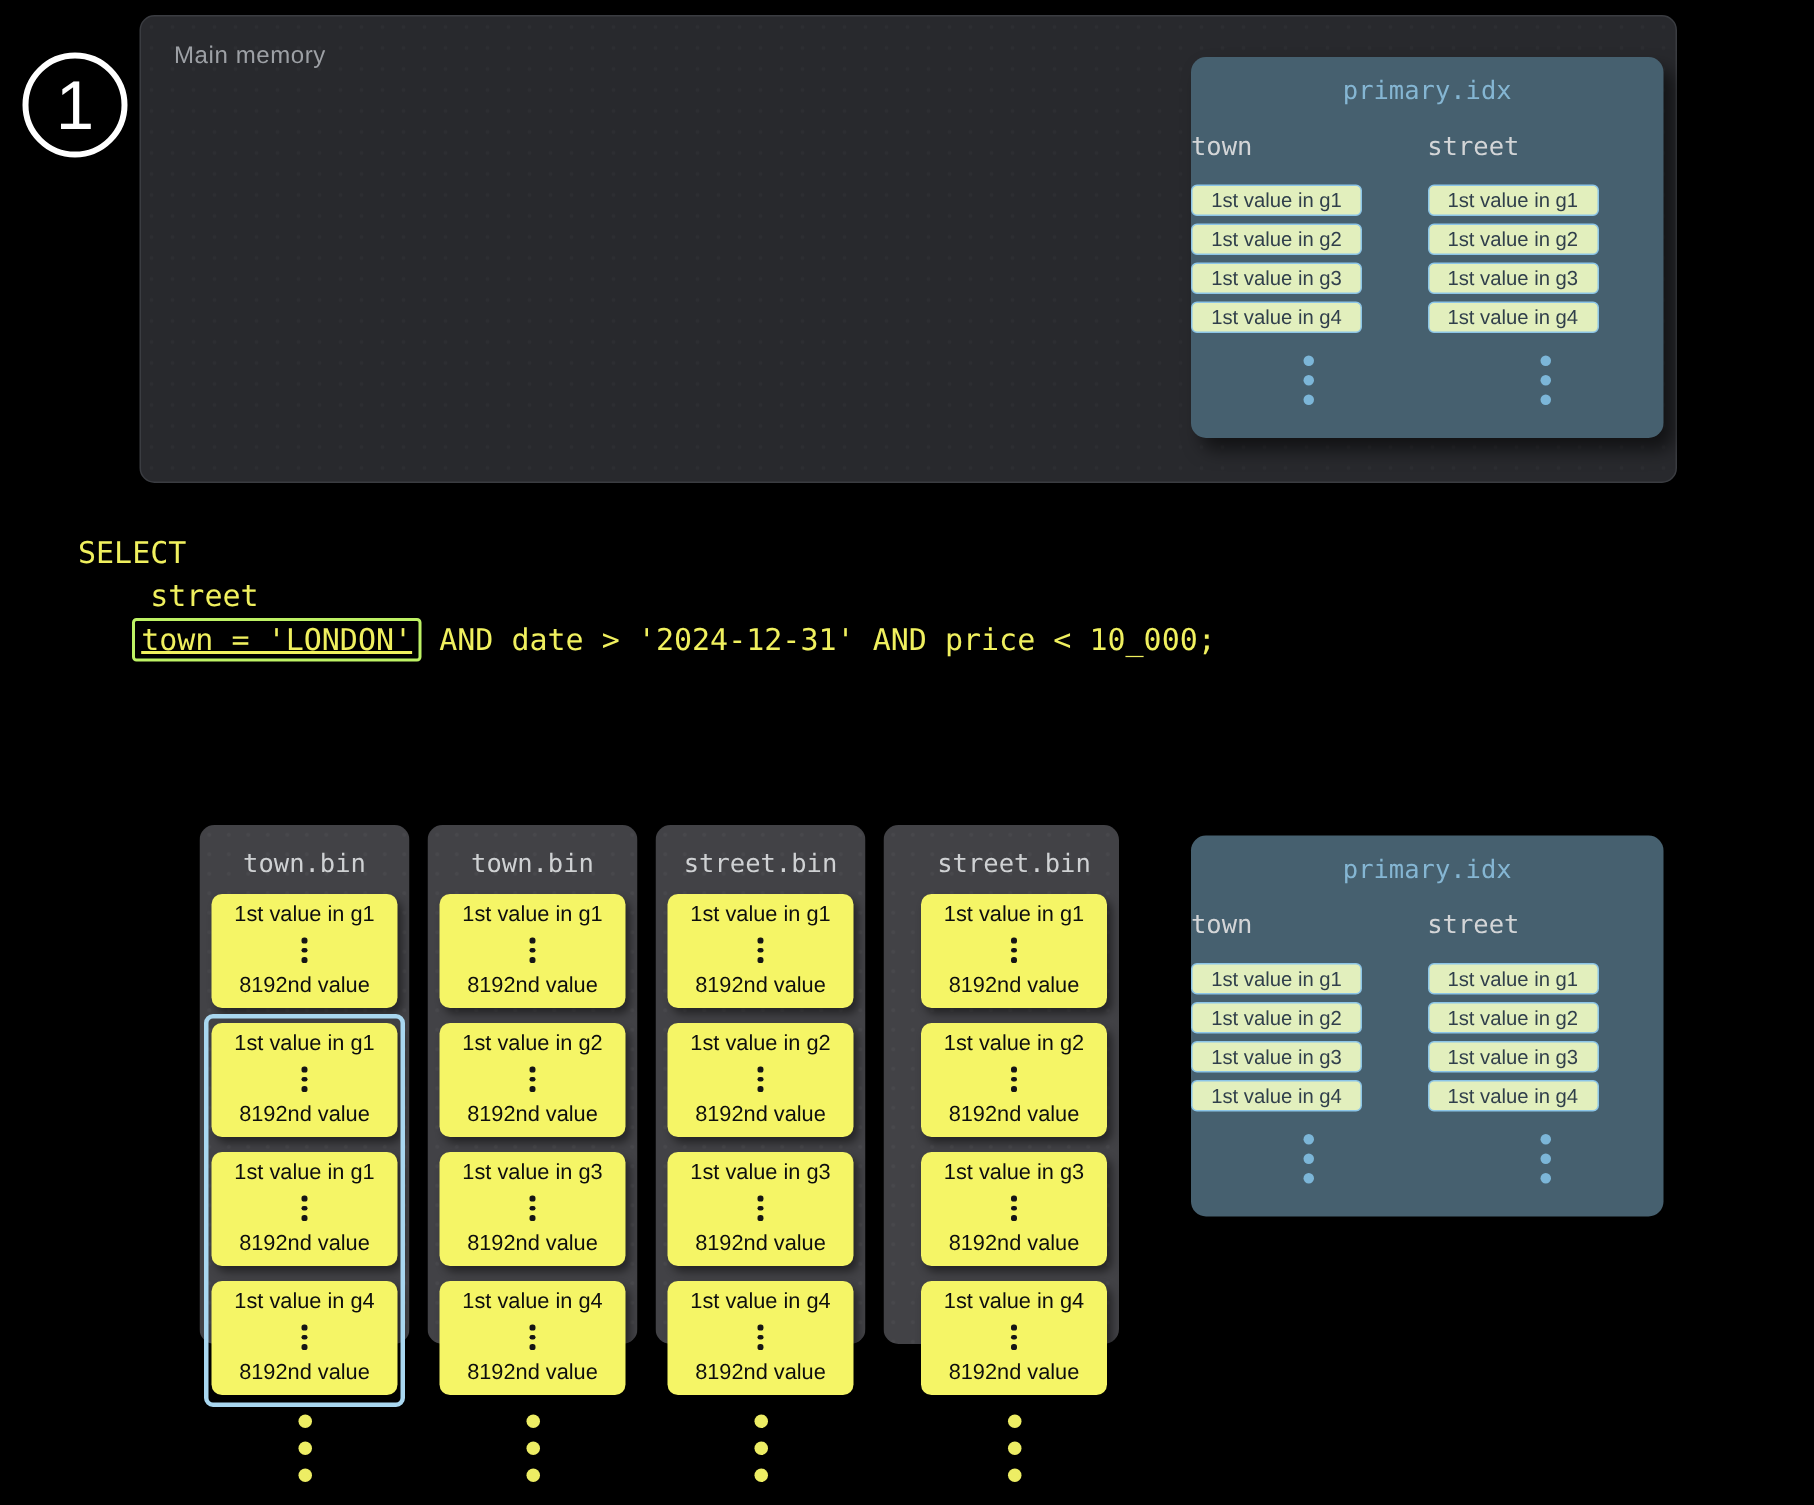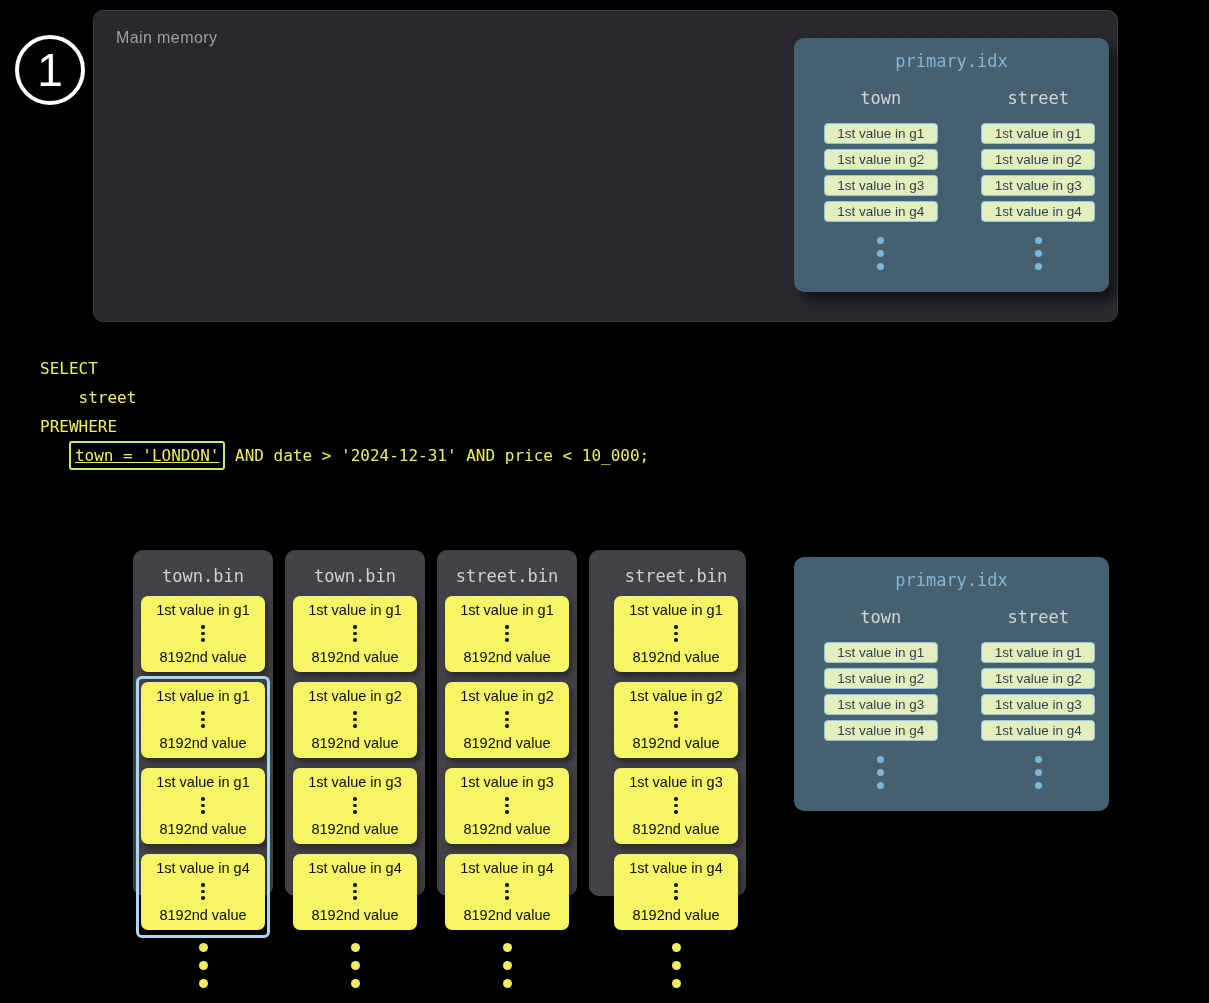--- a/index.html
+++ b/index.html
@@ -21,33 +21,33 @@
     letter-spacing:.4px;}
 
   
   .idx-box{position:absolute;left:762px;width:315px;height:254px;background:#46606f;
     border-radius:10px;box-shadow:7px 8px 12px rgba(0,0,0,.55);margin-left:32px;}
   .idx-top{top:38px;}
   .idx-bottom{top:557px;}
   .idx-title{text-align:center;margin-top:13px;font-family:"DejaVu Sans Mono",monospace;
     font-size:17px;color:#85b6d3;}
   .idx-cols{display:flex;margin-top:17px;}
-  .idx-col{width:50%;display:flex;flex-direction:column;align-items:center;padding-left:16px;}
+  .idx-col{width:50%;display:flex;flex-direction:column;}
   .idx-col-header{font-family:"DejaVu Sans Mono",monospace;font-size:17px;
     color:#d3d5d7;margin-bottom:15px;}
   .chip{width:114px;height:21px;box-sizing:border-box;background:#e2efbd;
     border:1.5px solid #8cc5e7;border-radius:4px;color:#303f4b;font-size:13.5px;
     display:flex;align-items:center;justify-content:center;margin-bottom:5px;
     white-space:nowrap;}
   .idx-dots{margin-top:10px;display:flex;flex-direction:column;gap:6px;align-items:center;}
   .idx-dots i{width:7px;height:7px;border-radius:50%;background:#7cb6d8;display:block;}
 
   
-  .sql{position:absolute;left:40px;top:354px;margin:0;
-    font-family:"DejaVu Sans Mono",monospace;font-size:16px;line-height:29px;
+  .sql{position:absolute;left:52px;top:354px;margin:0;
+    font-family:"DejaVu Sans Mono",monospace;font-size:20px;line-height:29px;
     color:#f0f05e;white-space:pre;}
   .sql-line{height:29px;}
   .sql-highlight{display:inline-block;border:2px solid #bef264;border-radius:3px;
     padding:0 4px;line-height:25px;text-decoration:underline;}
 
   
   .bin-panel{position:absolute;top:550px;width:140px;height:346px;background:#424246;
     border-radius:10px;box-shadow:7px 8px 12px rgba(0,0,0,.5);
     background-image:radial-gradient(rgba(255,255,255,0.03) 1px, transparent 1.6px);
     background-size:13px 13px;}
@@ -101,21 +101,21 @@
       <div class="chip">1st value in g4</div>
       <div class="idx-dots">
           <i></i>
           <i></i>
           <i></i>
         </div>
     </div>
   </div>
 </div>
 
-<pre class="sql"><div class="sql-line">SELECT</div><div class="sql-line">    street</div><div class="sql-line">PREWHERE</div><div class="sql-line"><span>   </span><span class="sql-highlight">town = 'LONDON'</span><span> AND date &gt; '2024-12-31' AND price &lt; 10_000;</span></div></pre>
+<pre class="sql"><div class="sql-line">SELECT</div><div class="sql-line">    street</div><div class="sql-line"><span>   </span><span class="sql-highlight">town = 'LONDON'</span><span> AND date &gt; '2024-12-31' AND price &lt; 10_000;</span></div></pre>
 
 <div class="bin-panel bin-town">
   <div class="bin-title">town.bin</div>
   <div class="granule">
     <span>1st value in g1</span>
     <span class="g-dots">
         <i></i>
         <i></i>
         <i></i>
       </span>

